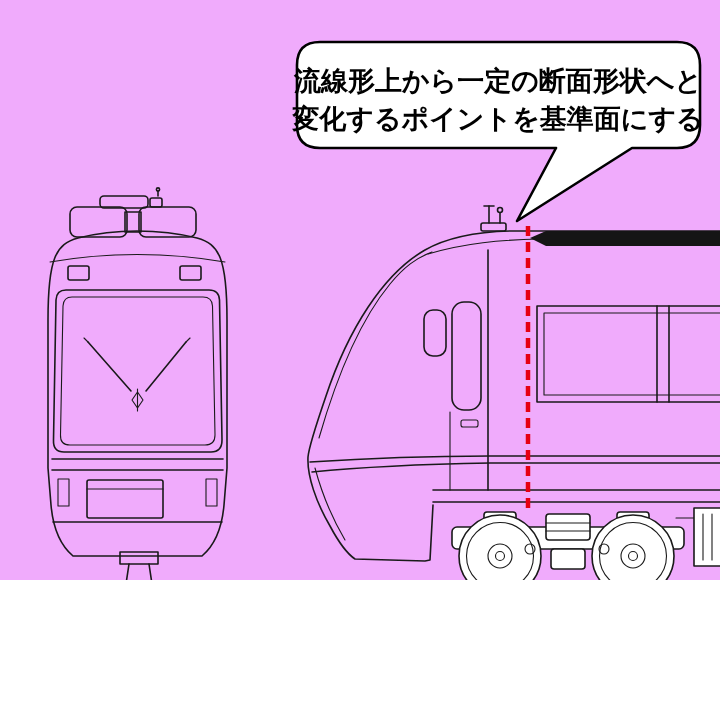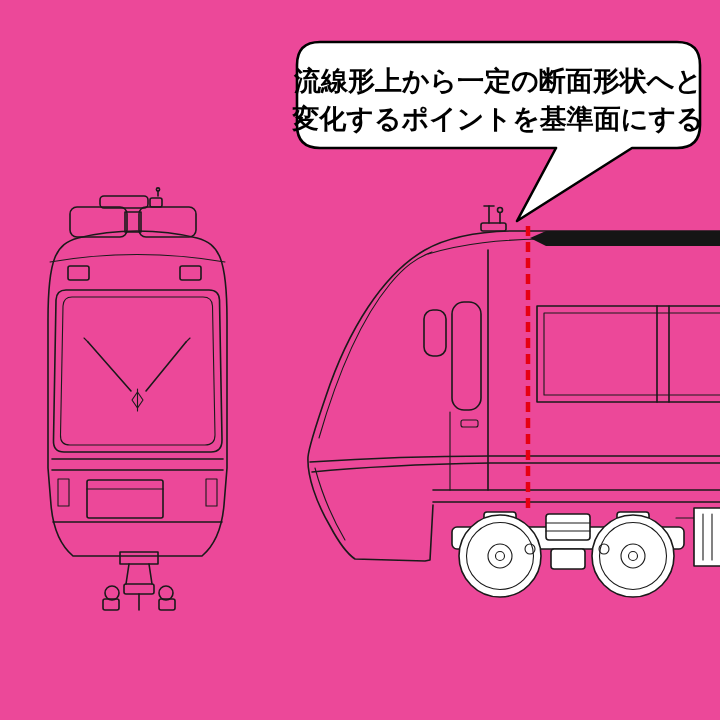--- a/index.html
+++ b/index.html
@@ -1,16 +1,16 @@
 <!DOCTYPE html>
 <html><head>
 <meta charset="utf-8">
 <style>
   html,body{margin:0;padding:0;background:#ffffff;}
-  .stage{position:relative;width:720px;height:720px;background:#ec4899;overflow:hidden;}
+  .stage{position:relative;width:720px;height:580px;background:#f0abfc;overflow:hidden;}
   .stage svg{display:block;}
   .art{stroke:#1a1a1a;fill:none;stroke-width:1.6;stroke-linejoin:round;stroke-linecap:round;}
   .art .thin{stroke-width:1.1;}
   .art .solid{fill:#ffffff;}
   .bubble-shape{fill:#ffffff;stroke:#000000;stroke-width:2.6;stroke-linejoin:round;}
   .callout-text{
     font-family:"DejaVu Sans","Liberation Sans",sans-serif;
     font-size:27px;font-weight:600;fill:#000000;text-anchor:middle;
   }
 </style>

